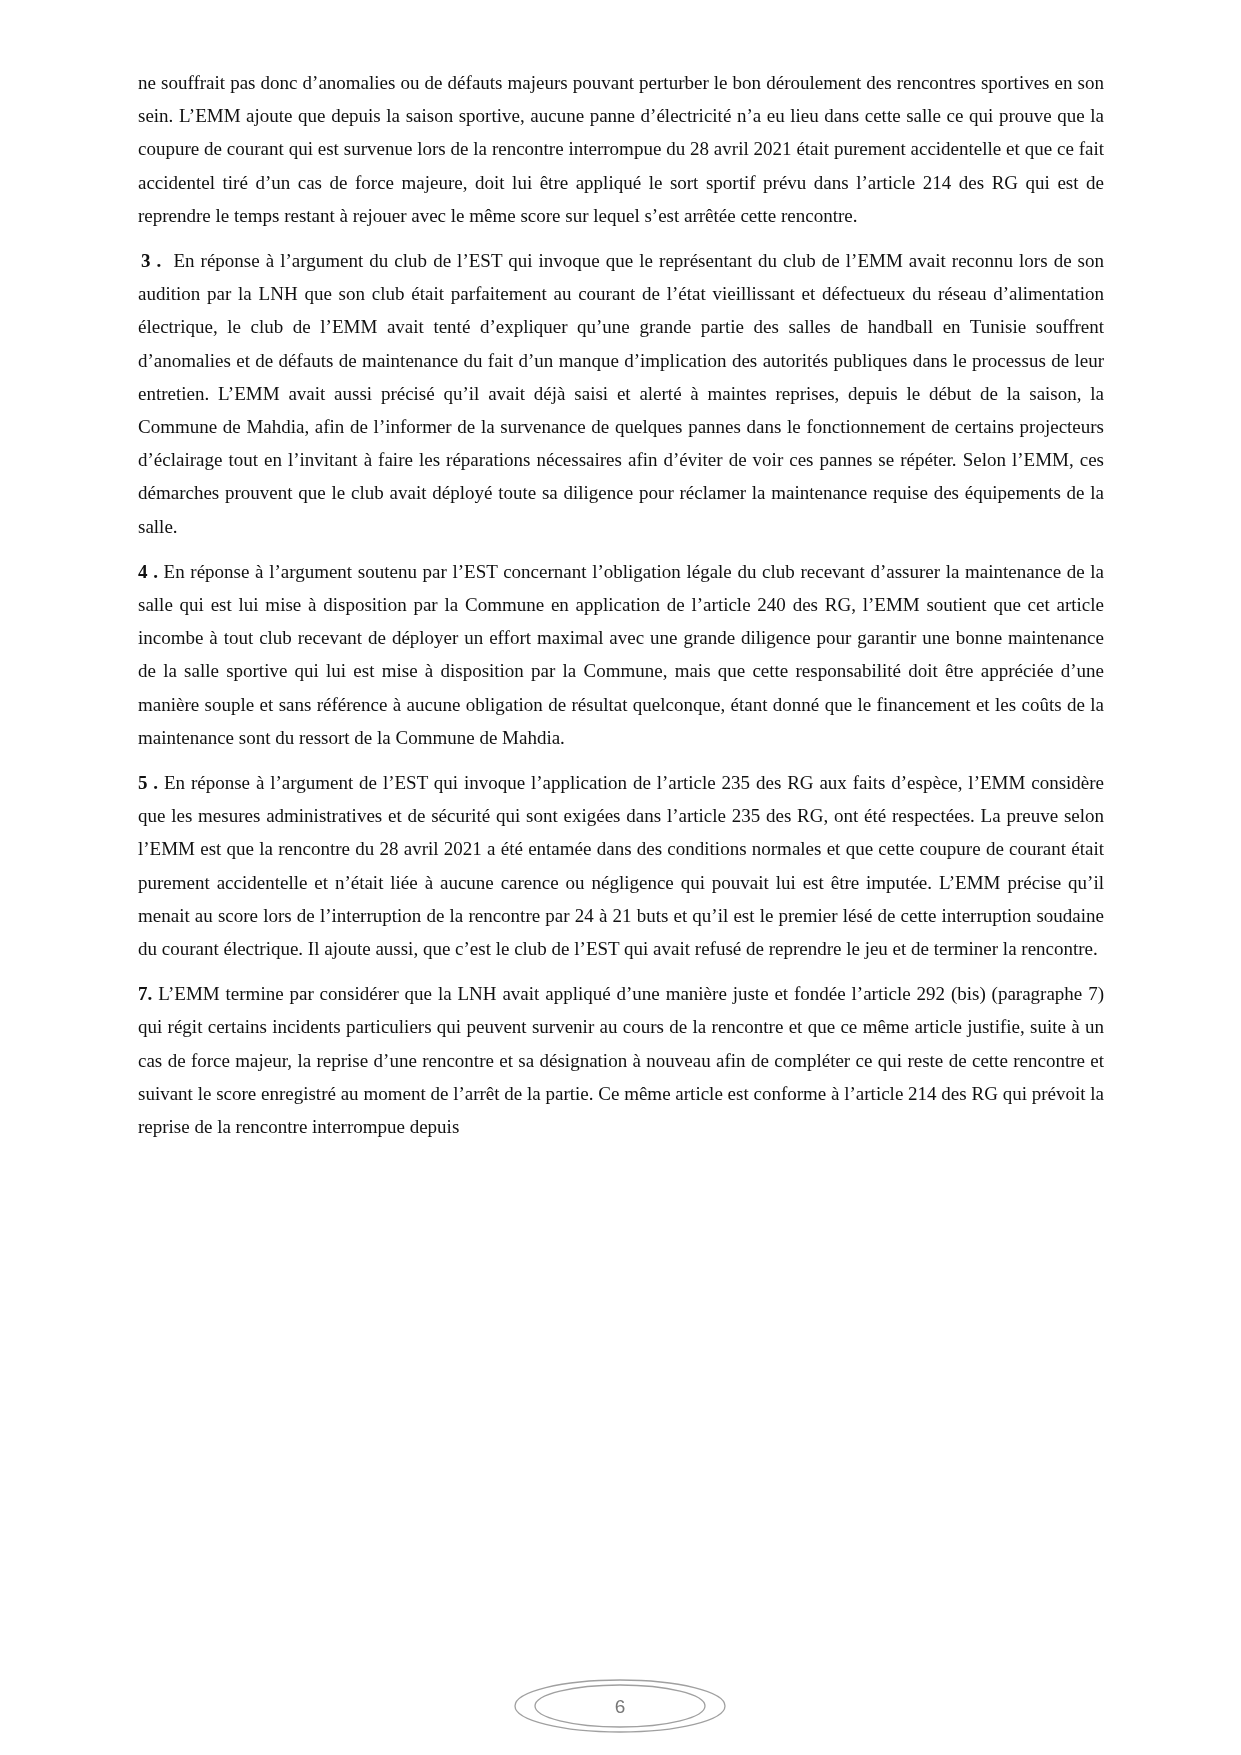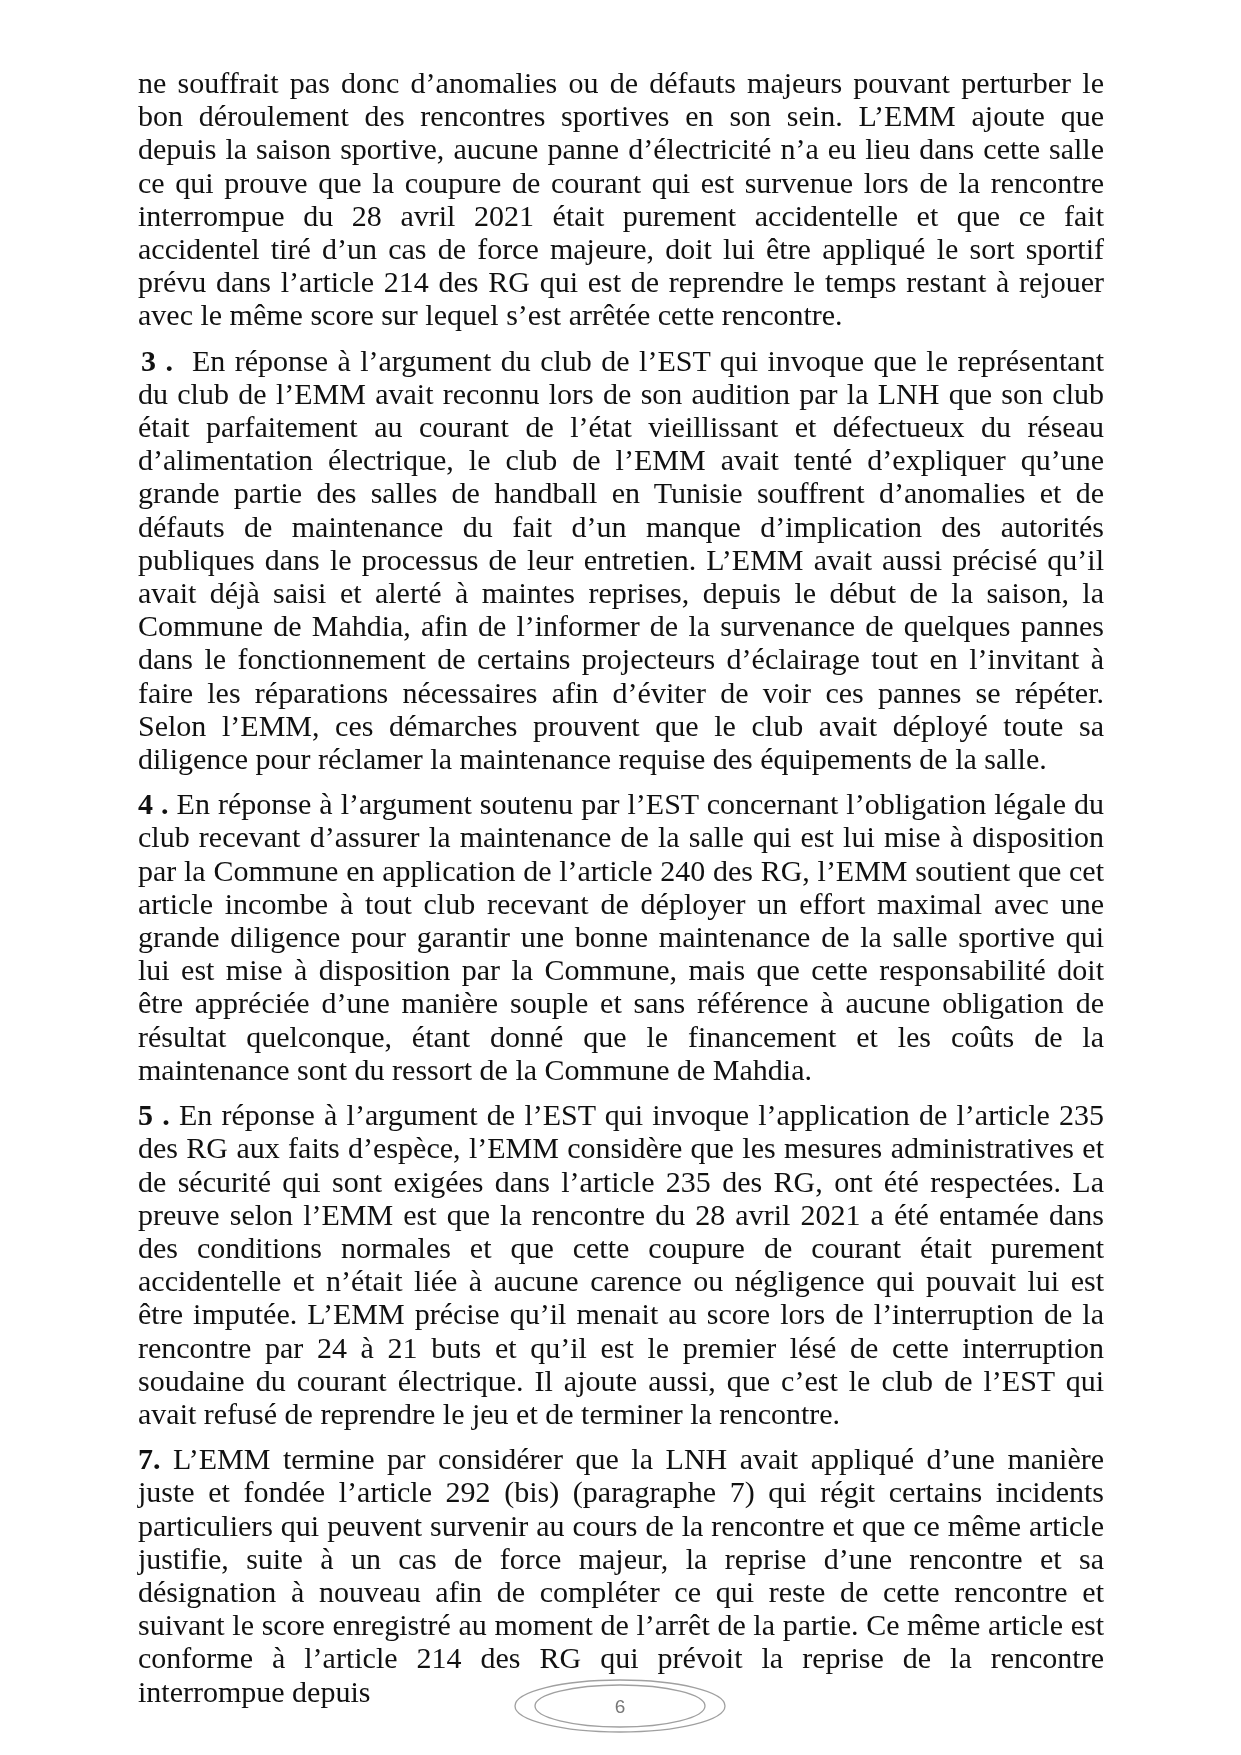--- a/index.html
+++ b/index.html
@@ -1,19 +1,19 @@
 <!DOCTYPE html>
 <html><head>
 <meta charset="utf-8">
 <style>
   html, body { margin: 0; padding: 0; background: #ffffff; }
   body { width: 1241px; height: 1755px; position: relative; overflow: hidden; }
   .page {
     position: absolute; left: 138px; top: 66px; width: 966px;
-    font-family: "Liberation Serif", serif; font-size: 30px; line-height: 33.2px;
+    font-family: "Liberation Serif", serif; font-size: 19px; line-height: 33.2px;
     color: #111111; text-align: justify;
   }
   .page p { margin: 0 0 12px 0; }
   .num { font-weight: bold; }
   .num3 { padding-left: 3px; }
   .footer {
     position: absolute; left: 513px; top: 1677px; width: 214px; height: 58px;
   }
   .footer svg { position: absolute; left: 0; top: 0; }
   .pagenum {

